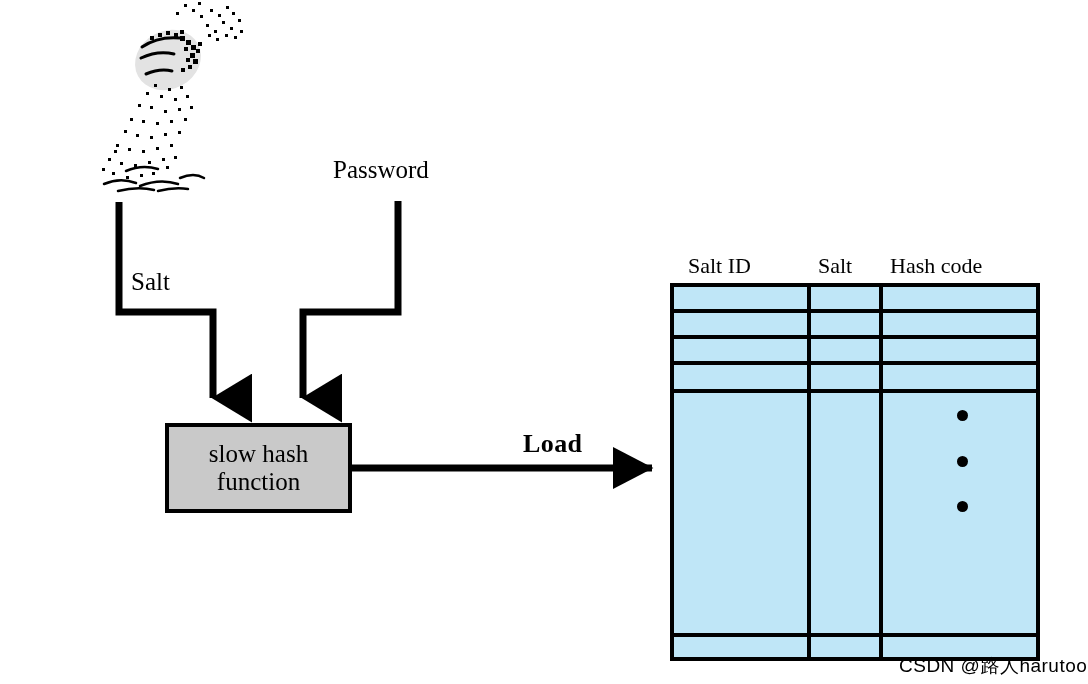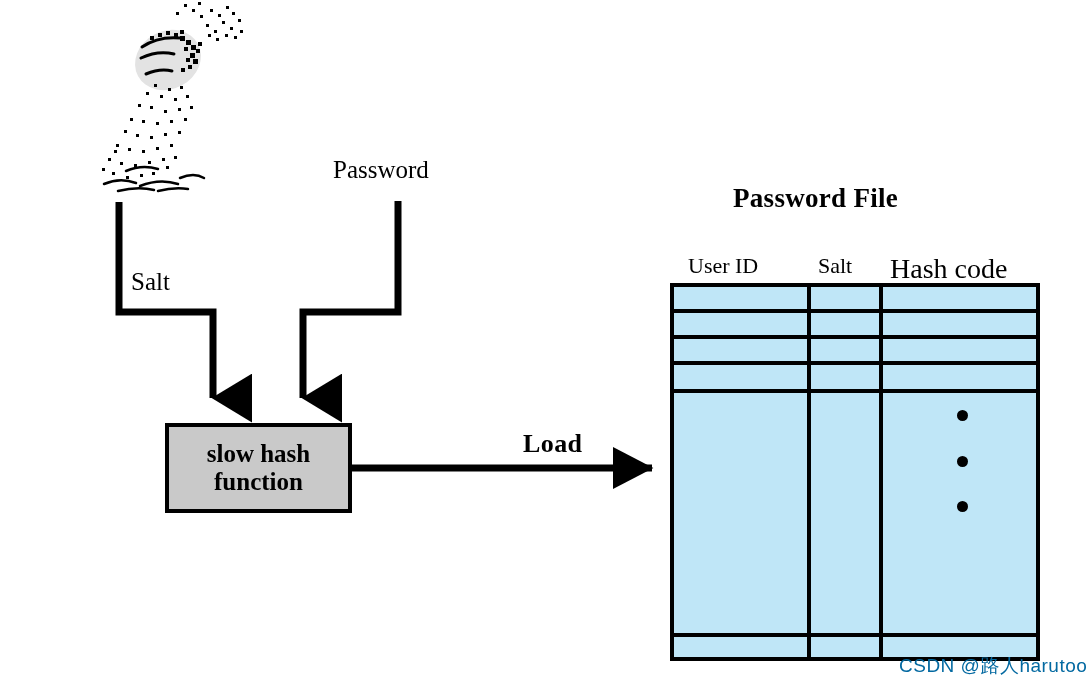--- a/index.html
+++ b/index.html
@@ -69,42 +69,42 @@
     font-size: 22px;
   }
   #col-head-salt {
     left: 818px;
     top: 253px;
     font-size: 22px;
   }
   #col-head-hashcode {
     left: 890px;
     top: 253px;
-    font-size: 28px;
+    font-size: 22px;
   }
 
   
   #hash-box {
     position: absolute;
     left: 165px;
     top: 423px;
     width: 187px;
     height: 90px;
     background: #c9c9c9;
     border: 4px solid #000000;
     box-sizing: border-box;
     display: flex;
     flex-direction: column;
     align-items: center;
     justify-content: center;
     line-height: 1.14;
   }
   #hash-box .hash-line {
     font-size: 25px;
-    font-weight: bold;
+    font-weight: normal;
     color: #000000;
     font-family: "Liberation Serif", "DejaVu Serif", serif;
     white-space: nowrap;
   }
 
   
   #password-file-table {
     position: absolute;
     left: 670px;
     top: 283px;
@@ -147,21 +147,21 @@
     width: 250px;
     height: 210px;
   }
 
   
   #watermark {
     position: absolute;
     left: 899px;
     top: 653px;
     font-size: 19px;
-    color: #0369a1;
+    color: #000000;
     font-family: "Liberation Sans", "DejaVu Sans", sans-serif;
     white-space: nowrap;
     letter-spacing: 0.5px;
   }
 </style>
 </head>
 <body>
 
 <div id="diagram-root">
 
@@ -298,23 +298,22 @@
 
   <div class="txt" id="label-password">Password</div>
 
   <div class="txt" id="label-load">Load</div>
 
   <div id="hash-box">
     <div class="hash-line">slow hash</div>
     <div class="hash-line">function</div>
   </div>
 
-  <div class="txt" id="title-password-file">Password File</div>
-
-  <div class="txt" id="col-head-userid">User ID</div>
+
+  <div class="txt" id="col-head-userid">Salt ID</div>
 
   <div class="txt" id="col-head-salt">Salt</div>
 
   <div class="txt" id="col-head-hashcode">Hash code</div>
 
   <div id="password-file-table">
 
     <div class="pf-row" style="top:0px;height:22px;">
       <div class="pf-cell c-userid" style="position: relative;"></div>
       <div class="pf-cell c-salt" style="position: relative;"></div>

